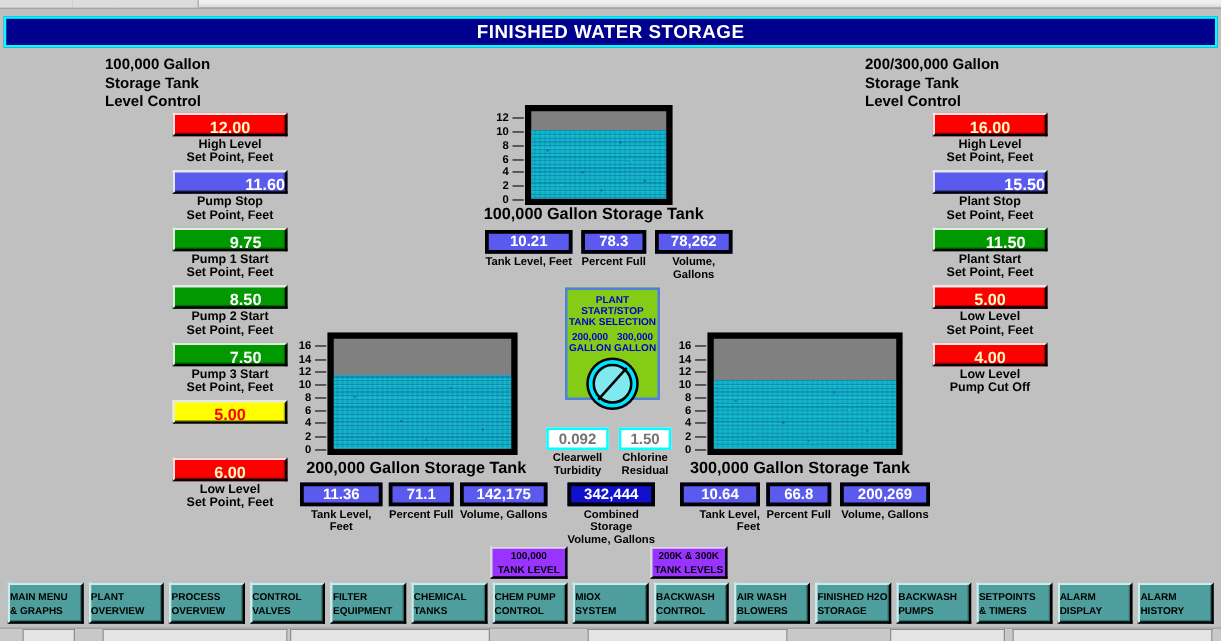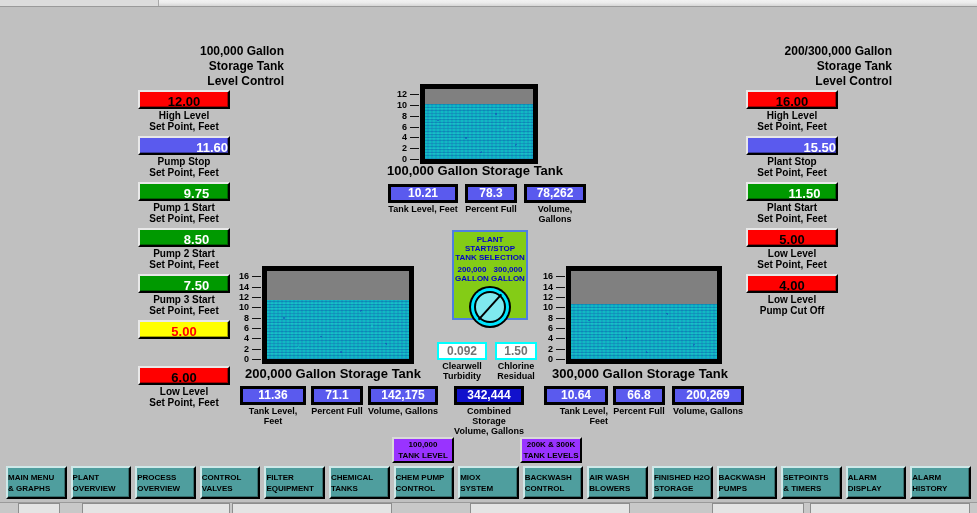--- a/index.html
+++ b/index.html
@@ -31,33 +31,33 @@
   
   .title-bar{
     position:absolute;left:3px;top:13px;width:971px;height:25px;
     background:#00008f;border:2px solid #00ffff;box-sizing:border-box;
     color:#ffffff;font-size:15px;font-weight:bold;
     display:flex;align-items:center;justify-content:center;letter-spacing:.4px;
   }
 
   
   .col-head{
-    position:absolute;text-align:right;font-size:12px;font-weight:bold;color:#000;
+    position:absolute;text-align:left;font-size:12px;font-weight:bold;color:#000;
     line-height:15px;width:200px;
   }
 
   
   .sp{position:absolute;width:92px;text-align:center;}
   .sp .box{
     height:19px;line-height:19px;
     border:2px solid #000;border-top-color:#e8e8e8;border-left-color:#e8e8e8;
     box-sizing:border-box;font-size:13px;font-weight:bold;
     box-shadow:inset -1px -1px 0 rgba(0,0,0,.35);
   }
-  .sp .box.red{background:#ff0000;color:#000000;}
+  .sp .box.red{background:#ff0000;color:#fef9c3;}
   .sp .box.blue{background:#5a5aee;color:#ffffff;text-align:right;}
   .sp .box.green{background:#009900;color:#ffffff;padding-left:25px;}
   .sp .box.yellow{background:#ffff00;color:#ff0000;}
   .sp .cap{margin-top:1px;font-size:10px;font-weight:bold;color:#000;line-height:11px;}
 
   
   .tank-wrap{position:absolute;}
   .tank{
     position:relative;border:5px solid #000;box-sizing:content-box;
     background:#808080;overflow:hidden;
@@ -156,20 +156,21 @@
 <body>
 
 <div id="screen">
 
   <div class="top-chrome">
     <span class="tb-bit" style="left:0;width:58px"></span>
     <span class="tb-bit" style="left:58px;width:34px"></span>
     <span class="tb-bit" style="left:92px;width:66px"></span>
   </div>
 
+  <div class="title-bar">FINISHED WATER STORAGE</div>
 
   <div class="col-head" style="left:84px;top:44px;">
     <div>100,000 Gallon</div>
     <div>Storage Tank</div>
     <div>Level Control</div>
   </div>
 
   <div class="sp" style="left:138px;top:90px;">
     <div class="box red">12.00</div>
     <div class="cap">

